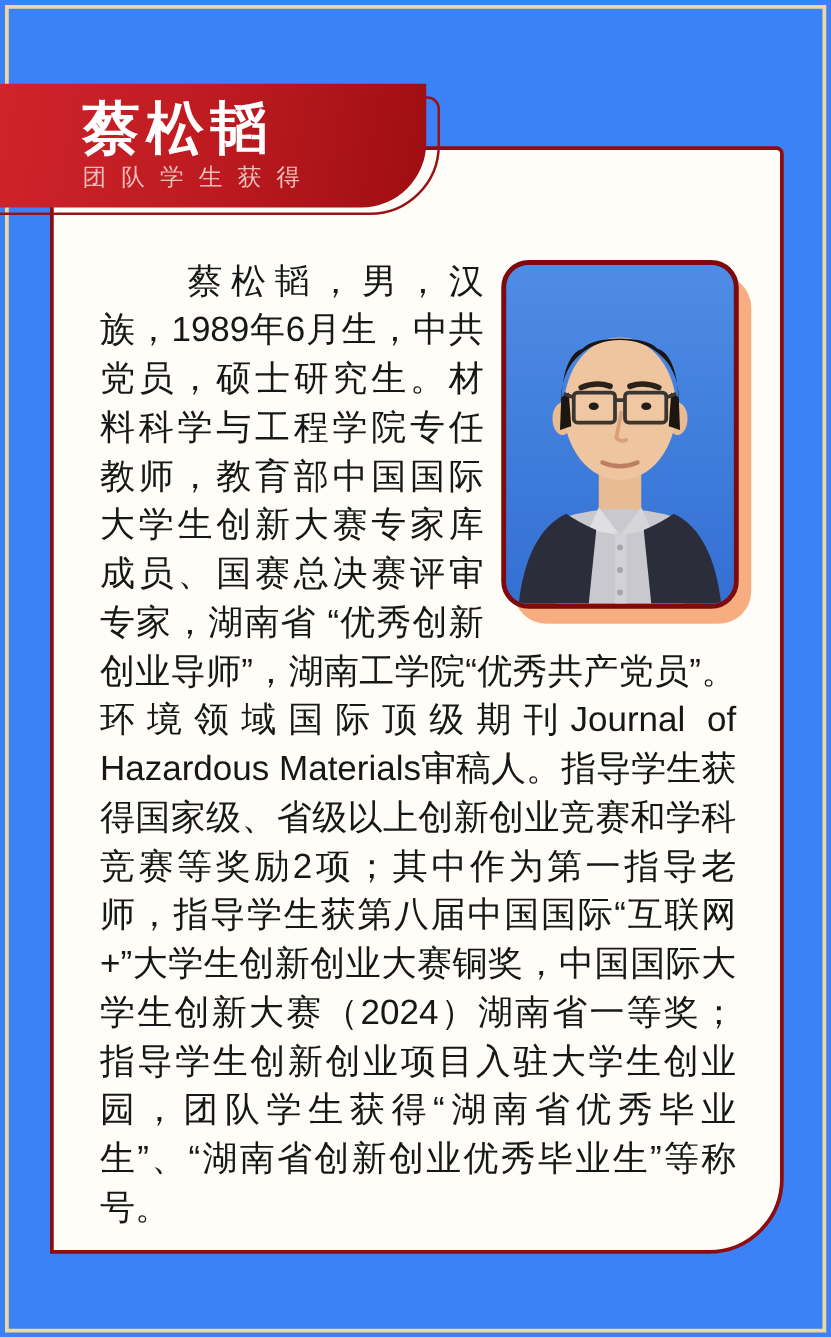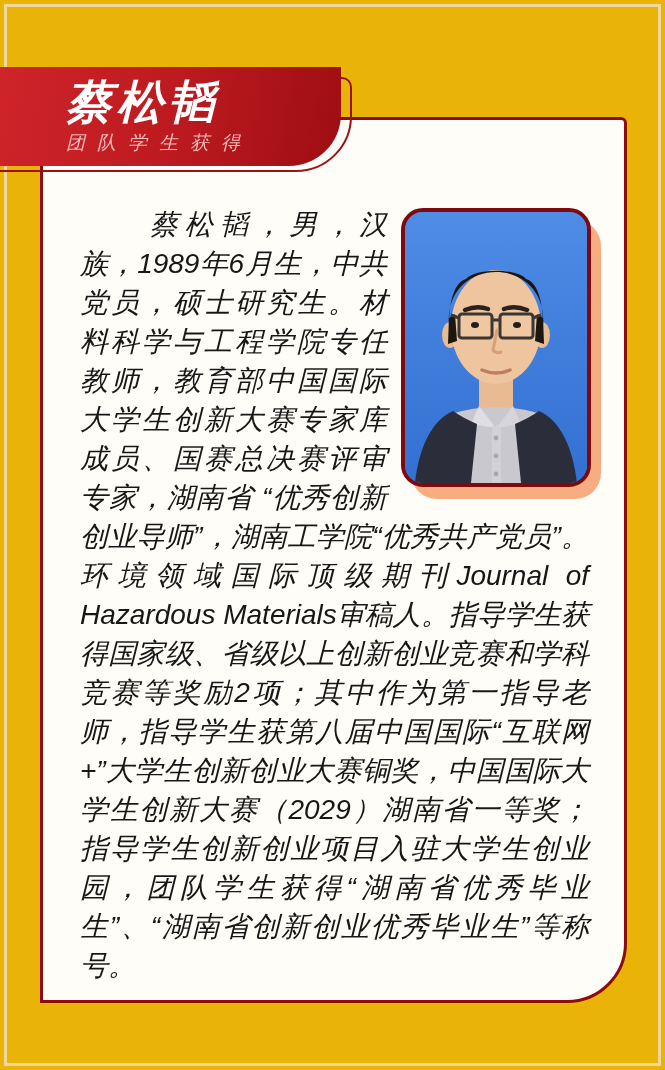--- a/index.html
+++ b/index.html
@@ -1,17 +1,17 @@
 <!DOCTYPE html>
 <html><head>
 <meta charset="utf-8">
 <style>
   html,body{margin:0;padding:0;}
   body{width:665px;height:1070px;background:#F9EFD9;font-family:"Liberation Sans","DejaVu Sans",sans-serif;}
-  .page{position:relative;width:665px;height:1070px;overflow:hidden;background:#eab308;font-style:italic;}
+  .page{position:relative;width:665px;height:1070px;overflow:hidden;background:#3b82f6;}
 
   
   .frame{position:absolute;inset:4px;border:3px solid #EFD8A0;z-index:0;pointer-events:none;}
 
   
   .card{position:absolute;left:40px;top:117px;width:587px;height:886px;box-sizing:border-box;
         background:#FFFDF8;border:3px solid #8C0C10;border-radius:48px 6px 60px 0;z-index:1;}
 
   
   .echo{position:absolute;left:-10px;top:77px;width:362px;height:95px;box-sizing:border-box;
@@ -98,15 +98,15 @@
 
           <ellipse cx="70" cy="113" rx="4" ry="3" fill="#241C16"></ellipse>
           <ellipse cx="112" cy="113" rx="4" ry="3" fill="#241C16"></ellipse>
 
           <path d="M92,118 C90,128 89,134 88,138 Q91,142 96,140" stroke="#D8A077" stroke-width="3" fill="none" stroke-linecap="round"></path>
 
           <path d="M77,158 Q91,164 105,158" stroke="#BC7F64" stroke-width="3.5" fill="none" stroke-linecap="round"></path>
         </svg>
       </div>
     </div>
-    <p class="bio">蔡松韬，男，汉族，1989年6月生，中共党员，硕士研究生。材料科学与工程学院专任教师，教育部中国国际大学生创新大赛专家库成员、国赛总决赛评审专家，湖南省 “优秀创新创业导师”，湖南工学院“优秀共产党员”。环境领域国际顶级期刊Journal of Hazardous Materials审稿人。指导学生获得国家级、省级以上创新创业竞赛和学科竞赛等奖励2项；其中作为第一指导老师，指导学生获第八届中国国际“互联网+”大学生创新创业大赛铜奖，中国国际大学生创新大赛（2029）湖南省一等奖；指导学生创新创业项目入驻大学生创业园，团队学生获得“湖南省优秀毕业生”、“湖南省创新创业优秀毕业生”等称号。</p>
+    <p class="bio">蔡松韬，男，汉族，1989年6月生，中共党员，硕士研究生。材料科学与工程学院专任教师，教育部中国国际大学生创新大赛专家库成员、国赛总决赛评审专家，湖南省 “优秀创新创业导师”，湖南工学院“优秀共产党员”。环境领域国际顶级期刊Journal of Hazardous Materials审稿人。指导学生获得国家级、省级以上创新创业竞赛和学科竞赛等奖励2项；其中作为第一指导老师，指导学生获第八届中国国际“互联网+”大学生创新创业大赛铜奖，中国国际大学生创新大赛（2024）湖南省一等奖；指导学生创新创业项目入驻大学生创业园，团队学生获得“湖南省优秀毕业生”、“湖南省创新创业优秀毕业生”等称号。</p>
   </div>
 </div>
 
 </body></html>

